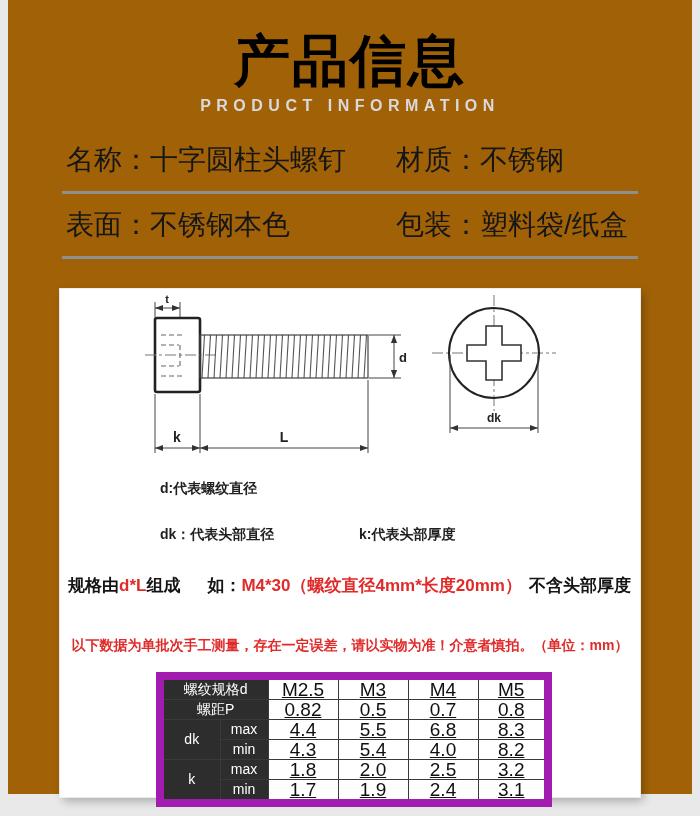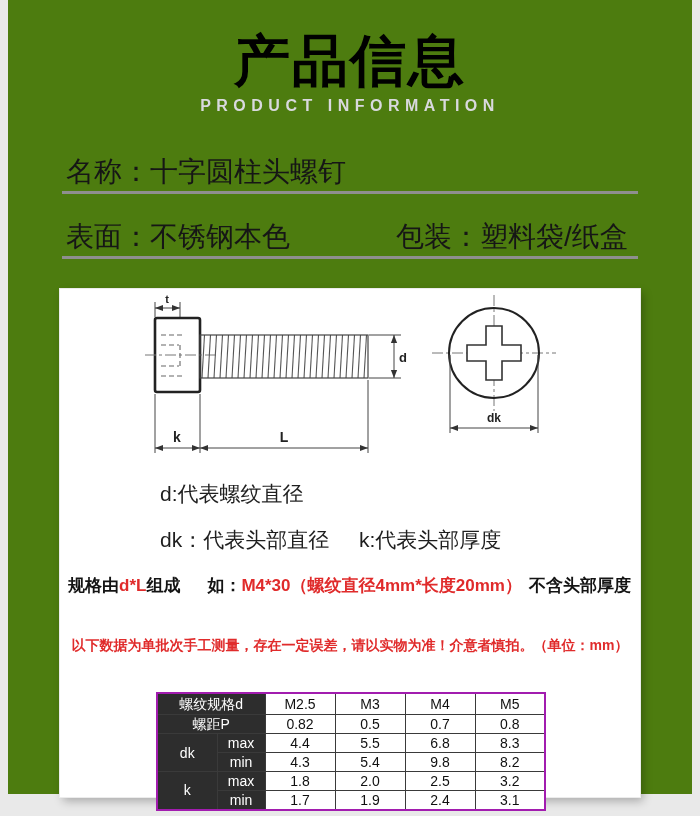--- a/index.html
+++ b/index.html
@@ -1,73 +1,74 @@
 <!DOCTYPE html>
 <html><head>
 <meta charset="utf-8">
 <style>
   * { margin:0; padding:0; box-sizing:border-box; }
   html,body { width:700px; height:816px; background:#e9e9e9; overflow:hidden;
     font-family:"Liberation Sans","DejaVu Sans",sans-serif; }
-  .panel { position:absolute; left:8px; top:0; width:684px; height:794px; background:#4d7c0f; }
+  .panel { position:absolute; left:8px; top:0; width:684px; height:794px; background:#a16207; }
 
   
   .header { padding-top:30px; text-align:center; }
   .title { font-size:56px; font-weight:900; letter-spacing:2px; color:#000; line-height:1.12; }
   .subtitle { margin-top:4px; font-size:16px; font-weight:700; letter-spacing:5.5px; color:#d9d9de; }
 
   
   .info { margin:14px 54px 0 54px; }
-  .info-row { display:flex; align-items:flex-end; height:62px; font-size:28px; font-weight:500;
+  .info-row { display:flex; align-items:center; height:62px; font-size:28px; font-weight:500;
     color:#161616; padding-left:4px; }
   .info-cell-1 { width:330px; }
   .divider { height:3px; background:#8f8f8f; }
 
   
   .card { position:relative; width:580px; height:508px; margin:30px auto 0 auto; background:#fff;
     box-shadow:0 0 0 1px #ececec, 3px 4px 9px rgba(0,0,0,0.28); }
   .diagram-svg { position:absolute; left:0; top:0; }
 
-  .defrow { position:absolute; left:100px; display:flex; font-size:21px; font-weight:normal;
+  .defrow { position:absolute; left:100px; display:flex; font-size:14px; font-weight:bold;
     color:#1f1f1f; white-space:nowrap;justify-content:flex-end; }
   .defrow-1 { top:191px; }
   .defrow-2 { top:237px;gap:12px; }
   .def-col1 { width:187px; }
 
   .spec { position:absolute; top:285px; left:8px; font-size:17px; font-weight:bold; color:#141414;
     white-space:nowrap; }
   .red { color:#e02b2b; }
   .gap-wide { margin-left:27px; }
   .gap-small { margin-left:7px; }
 
   .warning { position:absolute; top:348px; left:0; width:100%; text-align:center;
     font-size:14px; font-weight:bold; color:#e02b2b; white-space:nowrap; }
 
   
   .spec-table { position:absolute; top:383px; left:96px; border-collapse:collapse;
-    border:2px solid #a21caf; font-size:14px; color:#101010;margin-top:20px; }
+    border:8px solid #a21caf; font-size:14px; color:#101010; }
   .spec-table th, .spec-table td { border:1px solid #3a3a3a; text-align:center;
     height:19px; padding:0 2px; font-weight:normal; line-height:1; }
   .spec-table tr.first th, .spec-table tr.first td { height:22px; }
   .dark { background:#2d2d2d; color:#ffffff; font-weight:500; }
-  .num { font-size:14px; background:#fff; }
+  .num { font-size:19px; background:#fff;text-decoration:underline; }
 </style>
 </head>
 <body>
 
 <div class="panel">
 
   <div class="header">
     <div class="title">产品信息</div>
     <div class="subtitle">PRODUCT INFORMATION</div>
   </div>
 
   <div class="info">
     <div class="info-row">
       <span class="info-cell-1">名称：十字圆柱头螺钉</span>
+      <span>材质：不锈钢</span>
     </div>
     <div class="divider"></div>
     <div class="info-row">
       <span class="info-cell-1">表面：不锈钢本色</span>
       <span>包装：塑料袋/纸盒</span>
     </div>
     <div class="divider"></div>
   </div>
 
   <div class="card">
@@ -171,21 +172,21 @@
         <th class="dark">max</th>
         <td class="num">4.4</td>
         <td class="num">5.5</td>
         <td class="num">6.8</td>
         <td class="num">8.3</td>
       </tr>
       <tr>
         <th class="dark">min</th>
         <td class="num">4.3</td>
         <td class="num">5.4</td>
-        <td class="num">9.8</td>
+        <td class="num">4.0</td>
         <td class="num">8.2</td>
       </tr>
       <tr>
         <th class="dark" rowspan="2">k</th>
         <th class="dark">max</th>
         <td class="num">1.8</td>
         <td class="num">2.0</td>
         <td class="num">2.5</td>
         <td class="num">3.2</td>
       </tr>

